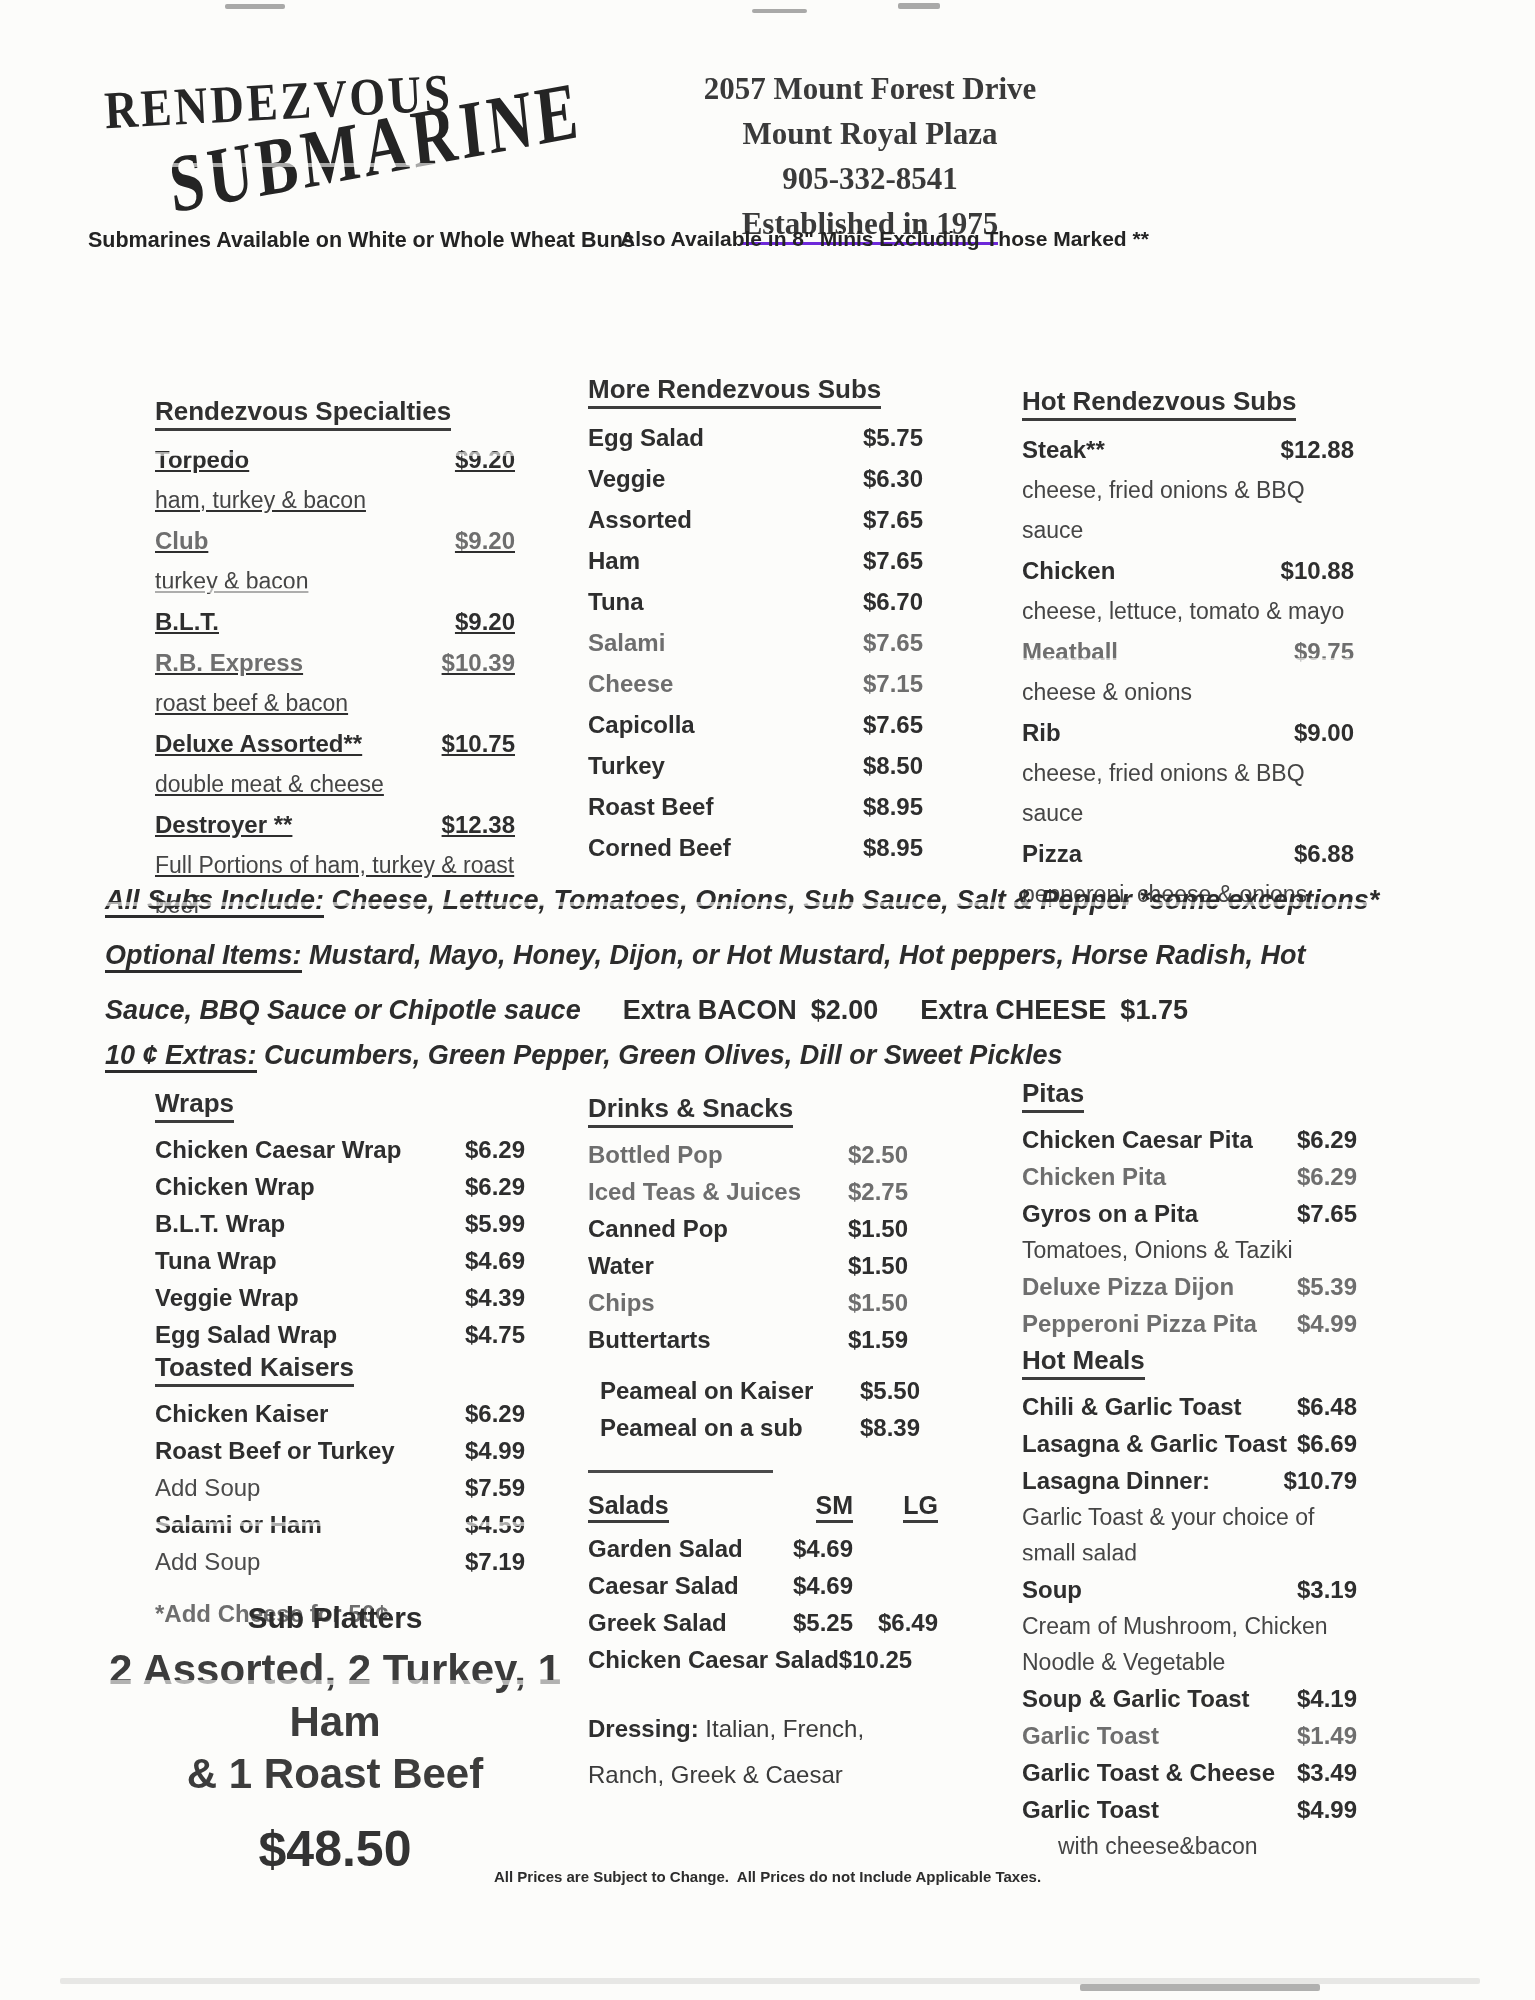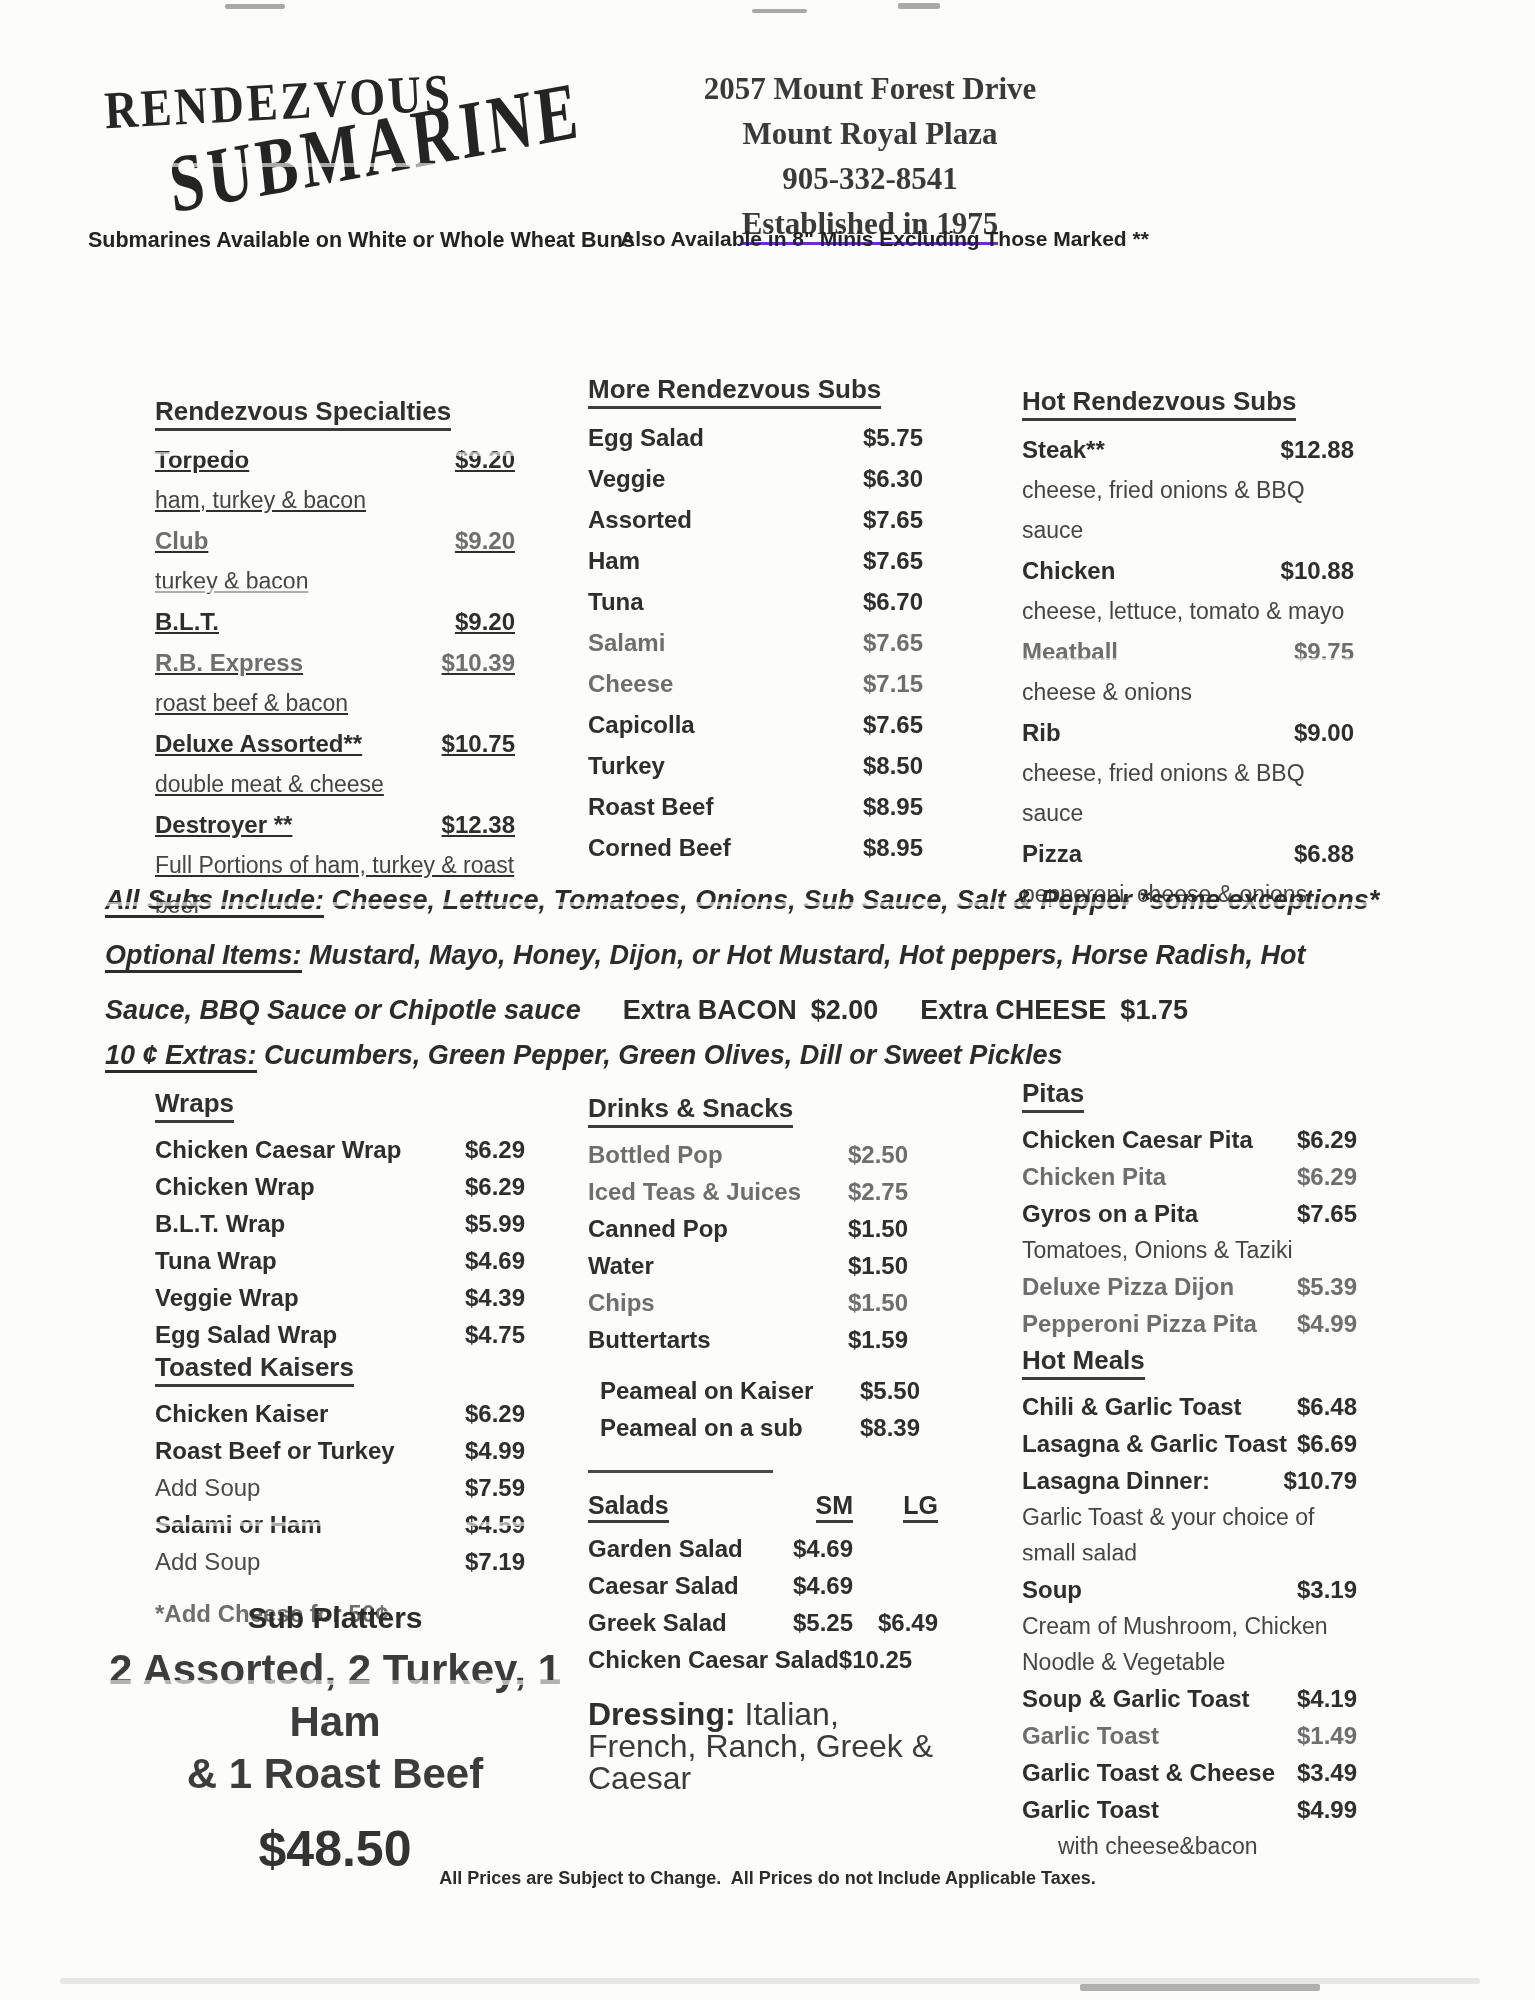--- a/index.html
+++ b/index.html
@@ -40,39 +40,39 @@
   .salad-head .grow{flex:1;}
   .salad-sm{width:100px;text-align:right;white-space:nowrap;}
   .salad-lg{width:85px;text-align:right;white-space:nowrap;}
   .u{border-bottom:3px solid #3c3c3c;padding-bottom:1px;}
   .salad-head span{font-weight:bold;font-size:25px;}
   .tight .iname{flex:0 0 auto;}
   .srow .p-sm{width:100px;text-align:right;font-weight:bold;white-space:nowrap;}
   .srow .p-lg{width:85px;text-align:right;font-weight:bold;white-space:nowrap;}
   .srow .grow{flex:1;}
   .salads-divider{height:3px;width:185px;background:#4a4a4a;margin-bottom:14px;}
-  .dressing{margin-top:20px;font-size:32px;line-height:32px;color:#3b3b3b;}
+  .dressing{margin-top:28px;font-size:24px;line-height:46px;color:#3b3b3b;}
   .dressing .dlab{font-weight:bold;color:#2f2f2f;}
 
   
   .notes-line{position:absolute;left:105px;width:1400px;font-size:27px;font-weight:bold;
               font-style:italic;color:#2c2c2c;white-space:nowrap;}
   .nlabel{border-bottom:3px solid #2c2c2c;padding-bottom:0px;}
   .nextra{font-style:normal;margin-left:42px;}
   .nextra .xp{margin-left:14px;}
 
   
   .kaiser-note{font-size:24px;font-weight:bold;line-height:40px;color:#6e6e6e;margin-top:14px;}
   .platters{position:absolute;left:75px;top:1592px;width:520px;text-align:center;color:#2c2c2c;}
   .plat-title{font-size:30px;font-weight:bold;line-height:52px;}
   .plat-line{font-size:42px;font-weight:bold;line-height:52px;color:#3c3c3c;}
   .plat-price{font-size:50px;font-weight:bold;margin-top:20px;color:#333;}
 
   
-  .footer{position:absolute;left:0;top:1868px;width:100%;text-align:center;font-size:18px;
+  .footer{position:absolute;left:0;top:1868px;width:100%;text-align:center;font-size:15px;
           font-weight:bold;color:#2c2c2c;white-space:pre-wrap;}
 
   
   .streak{position:absolute;background:rgba(252,252,250,.62);pointer-events:none;}
   .mark{position:absolute;background:#555;opacity:.5;border-radius:2px;pointer-events:none;}
 </style>
 </head>
 <body>
 
 <div class="page">

